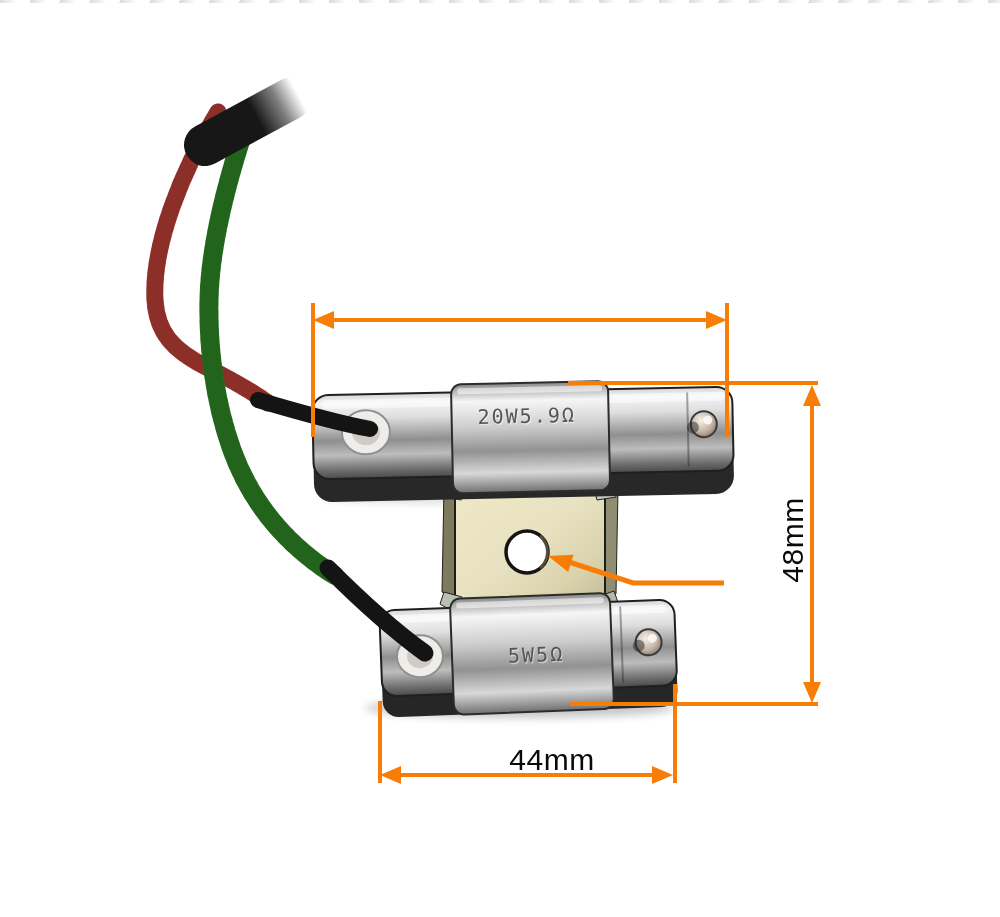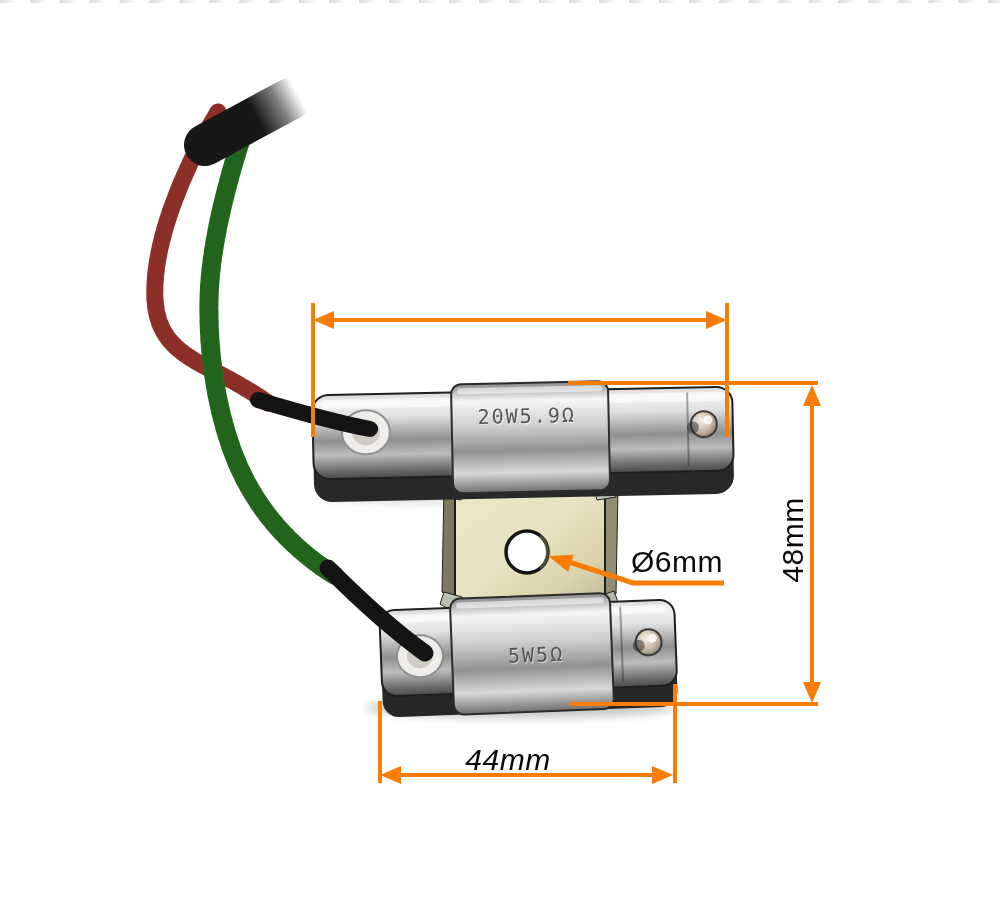--- a/index.html
+++ b/index.html
@@ -143,15 +143,14 @@
       <polygon class="dim-fill" points="380,775 401,766 401,784"></polygon>
       <polygon class="dim-fill" points="673,775 652,766 652,784"></polygon>
     </g>
     <g>
       <path class="dim-line-thick" d="M 724 583 L 633 583 L 566 561"></path>
       <polygon class="dim-fill" points="548,556 573.6,554.7 568.2,571.9"></polygon>
     </g>
   </svg>
 
   <div class="dim-label rot" style="left:733px;top:523px;width:120px;height:34px;">48mm</div>
-  <div class="dim-label" style="left:443px;top:743px;width:130px;font-style:italic;">44mm</div>
-  <div class="dim-label" style="left:622px;top:545px;width:110px;">Ø6mm</div>
+  <div class="dim-label" style="left:487px;top:743px;width:130px;">44mm</div>
 </div>
 
 </body></html>

